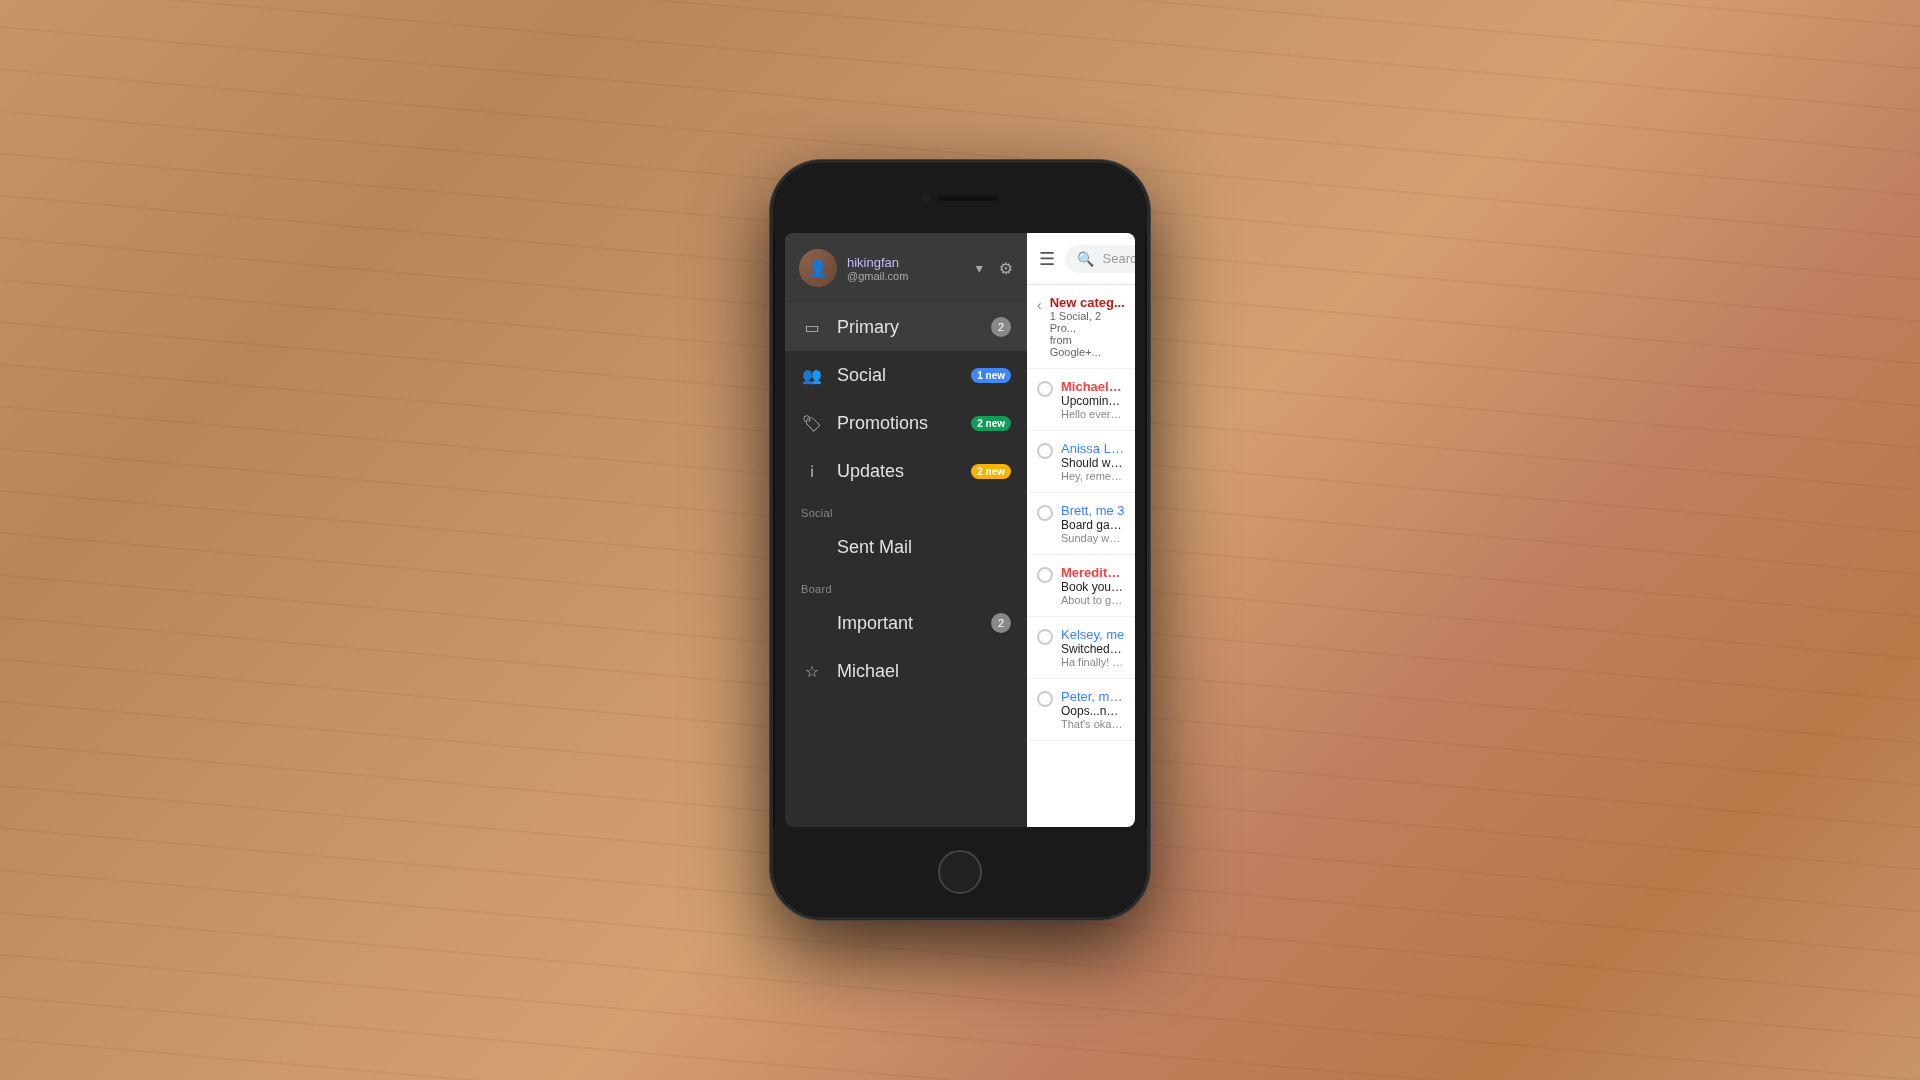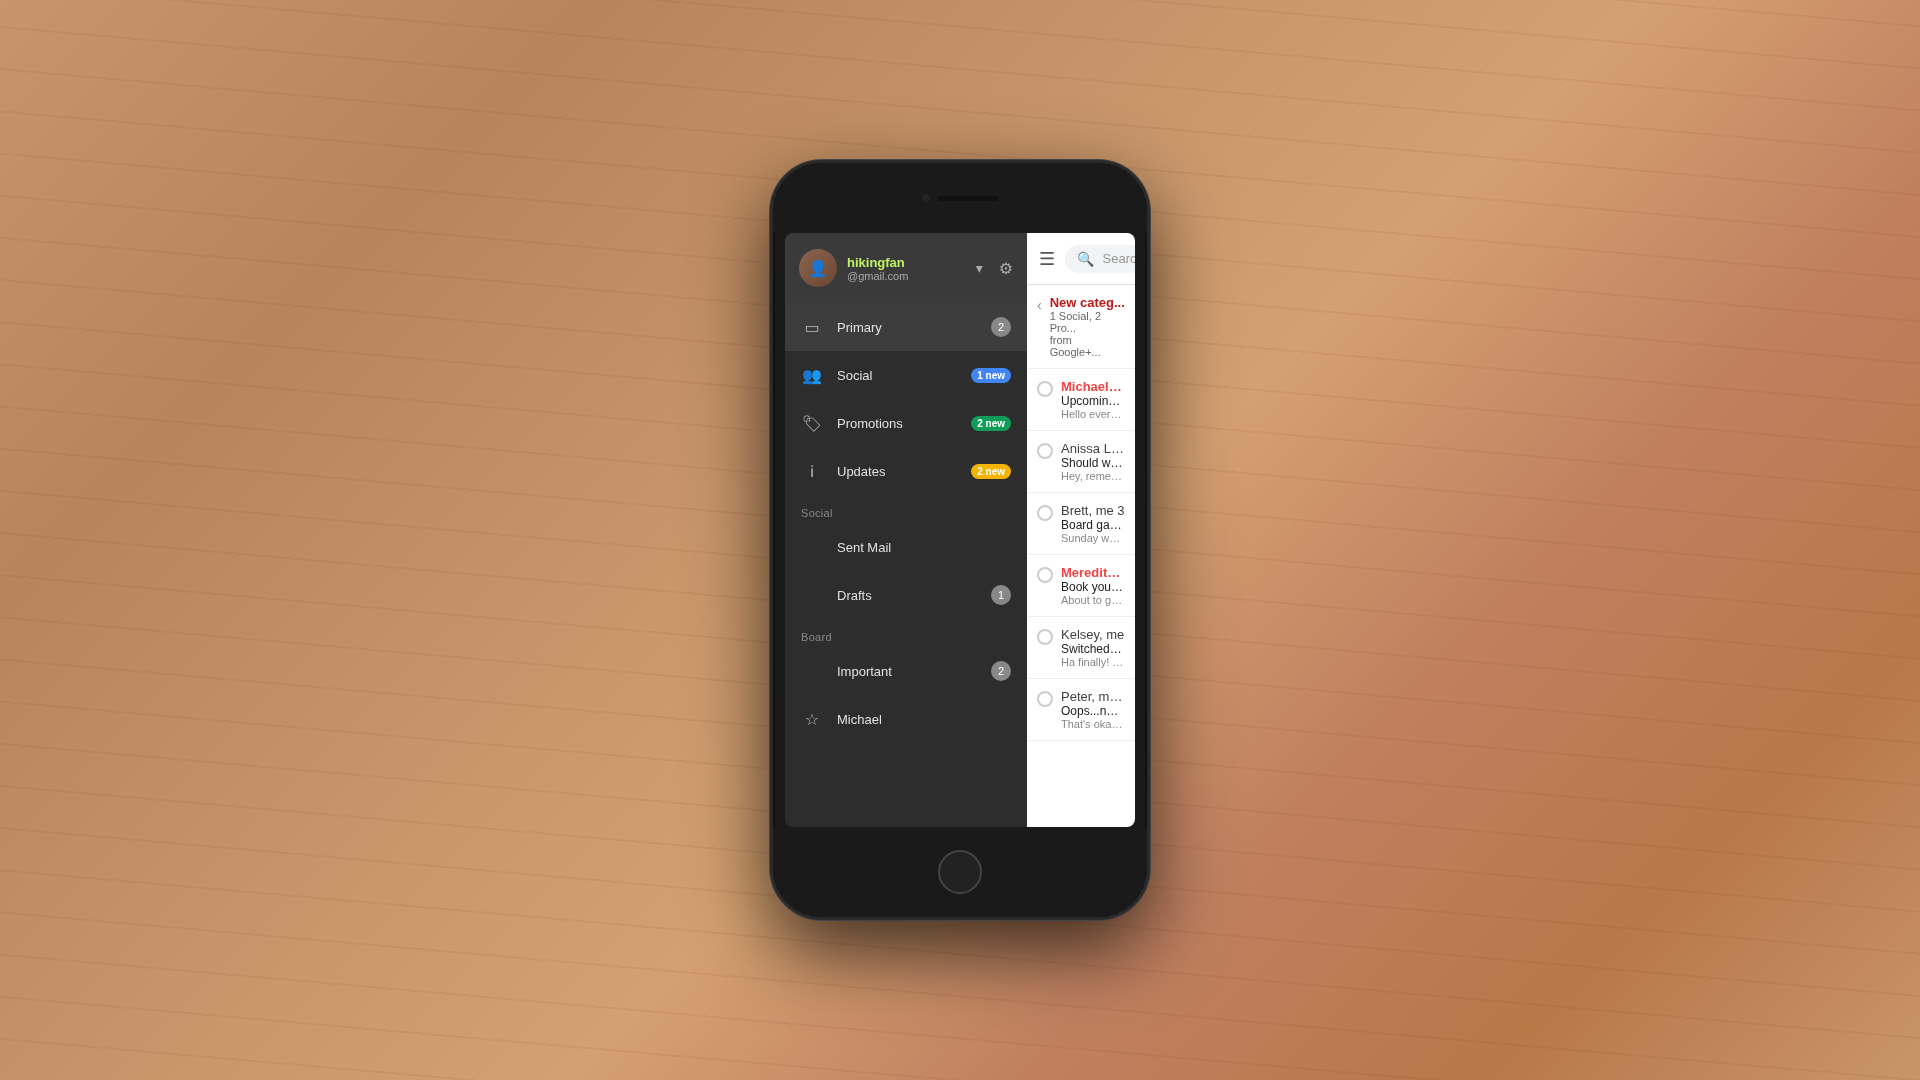--- a/index.html
+++ b/index.html
@@ -109,23 +109,23 @@
       font-size: 16px;
       color: #fff;
     }
 
     .account-info {
       flex: 1;
       overflow: hidden;
     }
 
     .account-name {
-      color: #bef264;
+      color: #c4b5fd;
       font-size: 13px;
-      font-weight: 700;
+      font-weight: 400;
     }
 
     .account-email {
       color: #aaa;
       font-size: 11px;
     }
 
     .account-chevron {
       color: #aaa;
       font-size: 14px;
@@ -158,21 +158,21 @@
       display: flex;
       align-items: center;
       justify-content: center;
       color: #bbb;
       font-size: 16px;
       flex-shrink: 0;
     }
 
     .nav-label {
       color: #e0e0e0;
-      font-size: 13px;
+      font-size: 18px;
       flex: 1;
     }
 
     .nav-badge {
       font-size: 10px;
       padding: 2px 6px;
       border-radius: 10px;
       font-weight: bold;
       color: #fff;
     }
@@ -275,21 +275,21 @@
       margin-top: 2px;
     }
 
     .email-content {
       flex: 1;
       overflow: hidden;
     }
 
     .email-sender {
       font-size: 13px;
-      color: #404040;
+      color: #3b82f6;
       font-weight: 400;
       white-space: nowrap;
       overflow: hidden;
       text-overflow: ellipsis;
     }
 
     .email-subject {
       font-size: 12px;
       color: #222;
       white-space: nowrap;
@@ -476,25 +476,20 @@
           <span class="nav-badge badge-yellow">2 new</span>
         </div>
 
         <div class="section-label">Social</div>
 
         <div class="nav-item">
           <div class="nav-icon"></div>
           <span class="nav-label">Sent Mail</span>
         </div>
 
-        <div class="nav-item">
-          <div class="nav-icon"></div>
-          <span class="nav-label">Drafts</span>
-          <div class="badge-gray">1</div>
-        </div>
 
         <div class="section-label">Board</div>
 
         <div class="nav-item">
           <div class="nav-icon"></div>
           <span class="nav-label">Important</span>
           <div class="badge-gray">2</div>
         </div>
 
         <div class="nav-item">

